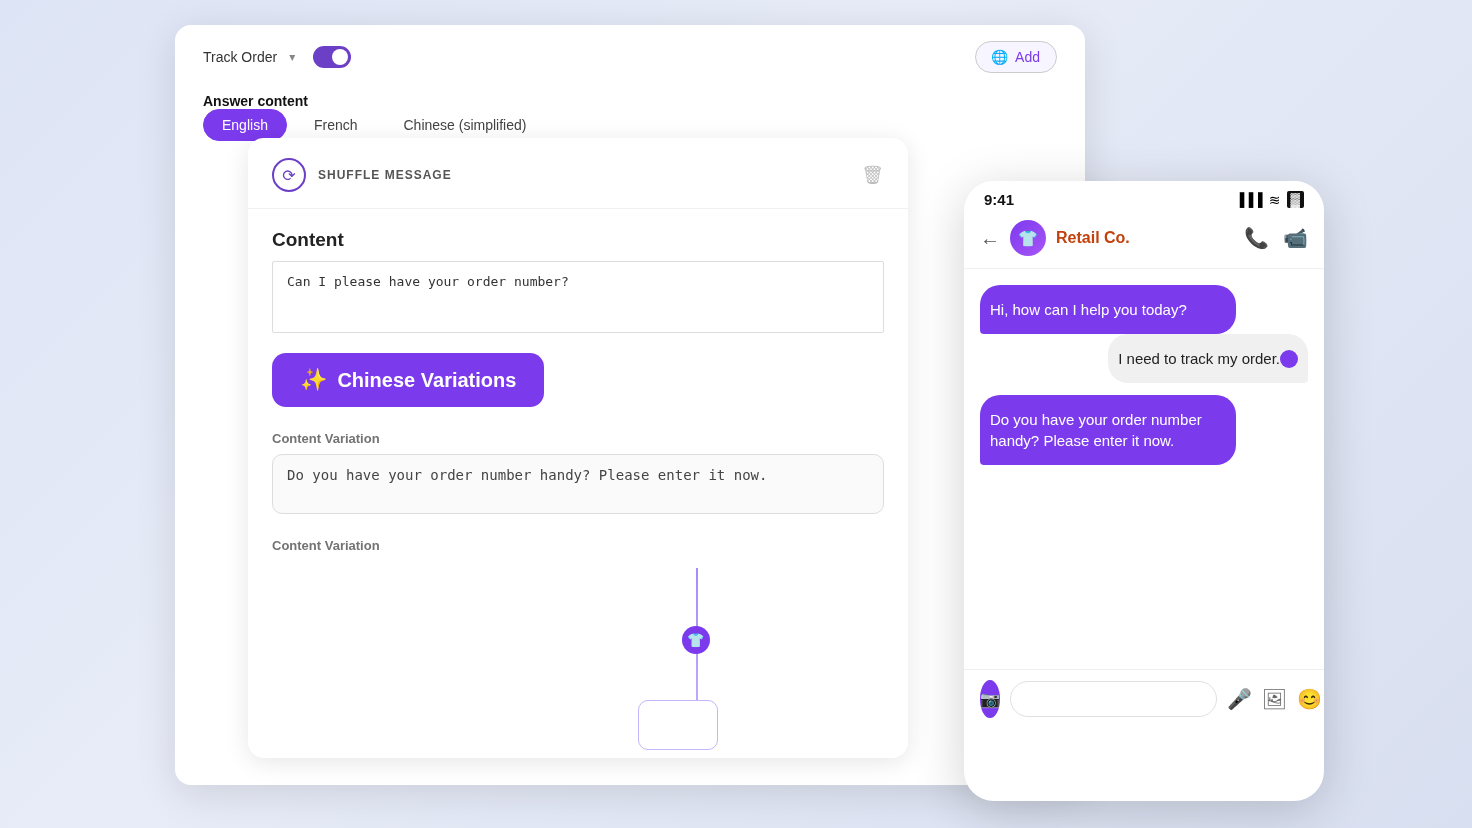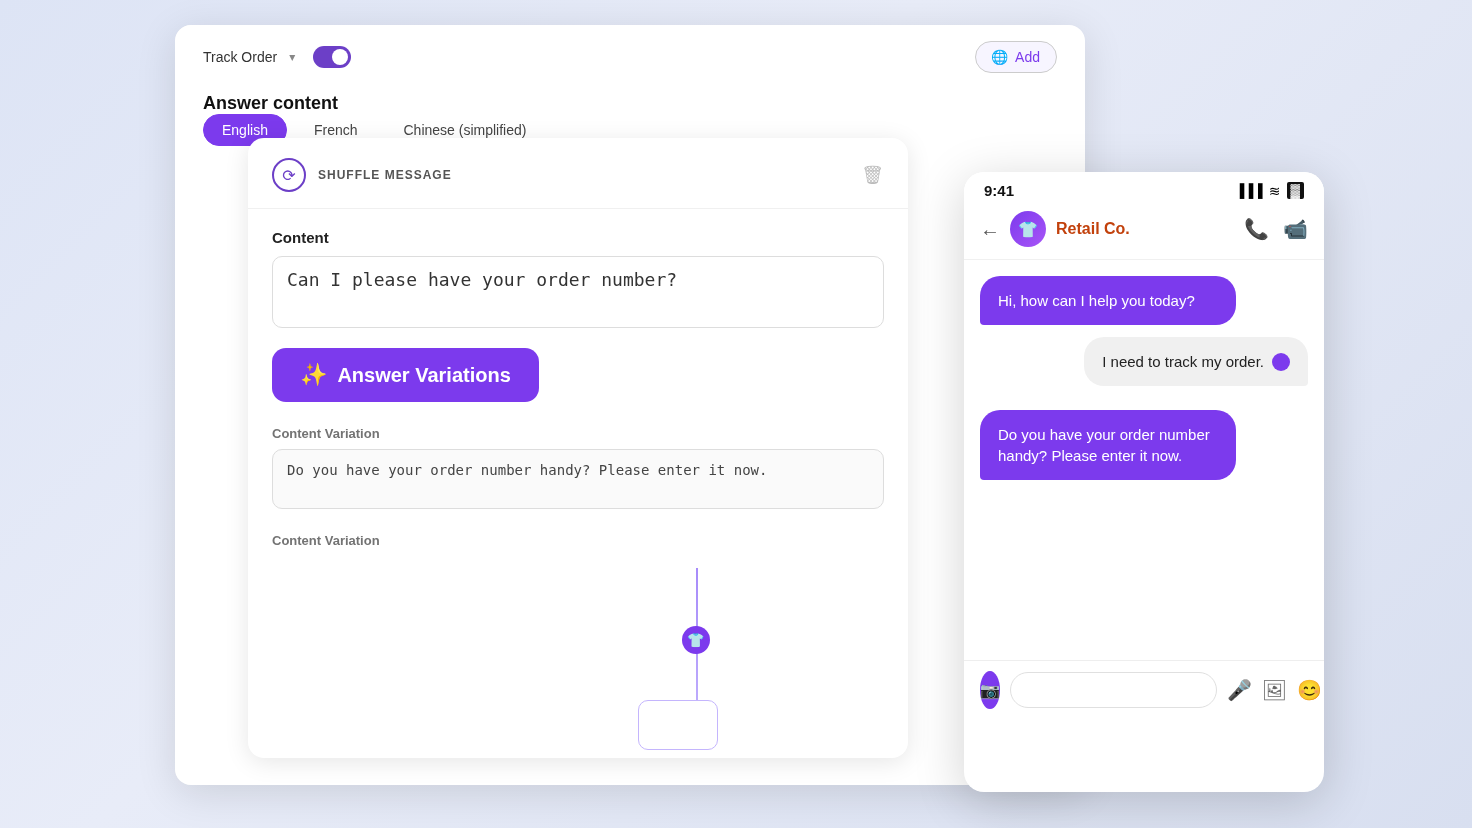--- a/index.html
+++ b/index.html
@@ -52,21 +52,21 @@
       border-radius: 50%;
       top: 3px;
       right: 3px;
     }
 
     .answer-content-section {
       padding: 20px 28px;
     }
 
     .answer-content-title {
-      font-size: 18px;
+      font-size: 14px;
       font-weight: 600;
       color: #111;
     }
 
     .language-tabs {
       display: flex;
       align-items: center;
       gap: 8px;
       margin-bottom: 0;
     }
@@ -225,33 +225,33 @@
       color: #bbb;
       font-size: 18px;
       cursor: pointer;
     }
 
     .content-section {
       padding: 20px 24px;
     }
 
     .content-label {
-      font-size: 15px;
+      font-size: 19px;
       font-weight: 600;
       color: #222;
       margin-bottom: 10px;
     }
 
     .content-textarea {
       width: 100%;
       min-height: 72px;
       border: 1.5px solid #ddd;
-      border-radius: 10px;
+      border-radius: 2px;
       padding: 12px 14px;
-      font-size: 18px;
+      font-size: 13px;
       color: #333;
       resize: none;
       outline: none;
       margin-bottom: 16px;
     }
 
     .create-variations-btn {
       display: flex;
       align-items: center;
       gap: 10px;
@@ -290,26 +290,26 @@
       font-size: 14px;
       color: #444;
       resize: none;
       outline: none;
       background: #fafafa;
     }
 
     
     .phone-mockup {
       position: absolute;
-      top: 172px;
+      top: 181px;
       right: 148px;
       width: 360px;
       height: 620px;
       background: #fff;
-      border-radius: 20px;
+      border-radius: 30px;
       box-shadow: 0 10px 50px rgba(0,0,0,0.18);
       overflow: hidden;
     }
 
     .phone-status-bar {
       display: flex;
       align-items: center;
       justify-content: space-between;
       padding: 10px 20px 4px;
       background: #fff;
@@ -375,41 +375,39 @@
       padding: 16px;
       flex: 1;
       overflow-y: auto;
       background: #fff;
       min-height: 400px;
     }
 
     .message-bubble {
       max-width: 78%;
       border-radius: 20px;
-      padding: 14px 18px;
-      margin-bottom: 12px;
+      padding: 14px 10px;
       font-size: 15px;
       line-height: 1.4;
     }
 
     .message-bot {
       background: #7c3aed;
       color: #fff;
       border-bottom-left-radius: 4px;
       margin-right: auto;
     }
 
     .message-user {
       background: #f0f0f0;
       color: #222;
       border-bottom-right-radius: 4px;
       margin-left: auto;
       display: flex;
       align-items: center;
-      gap: 8px;
     }
 
     .user-dot {
       width: 18px;
       height: 18px;
       border-radius: 50%;
       background: #7c3aed;
       flex-shrink: 0;
     }
 
@@ -546,21 +544,21 @@
   <div class="content-card-header">
     <div class="shuffle-icon">⟳</div>
     <span class="shuffle-label">SHUFFLE MESSAGE</span>
     <div class="delete-icon">🗑</div>
   </div>
   <div class="content-section">
     <div class="content-label">Content</div>
     <textarea class="content-textarea" style="">Can I please have your order number?</textarea>
     <button class="create-variations-btn">
       <span class="wand-icon">✨</span>
-      <span>Answer Variations</span>
+      <span>Chinese Variations</span>
     </button>
 
     
     <div class="content-variation-block">
       <div class="variation-label">Content Variation</div>
       <textarea class="variation-textarea" style="">Do you have your order number handy? Please enter it now.</textarea>
     </div>
 
     
     <div class="content-variation-block">

